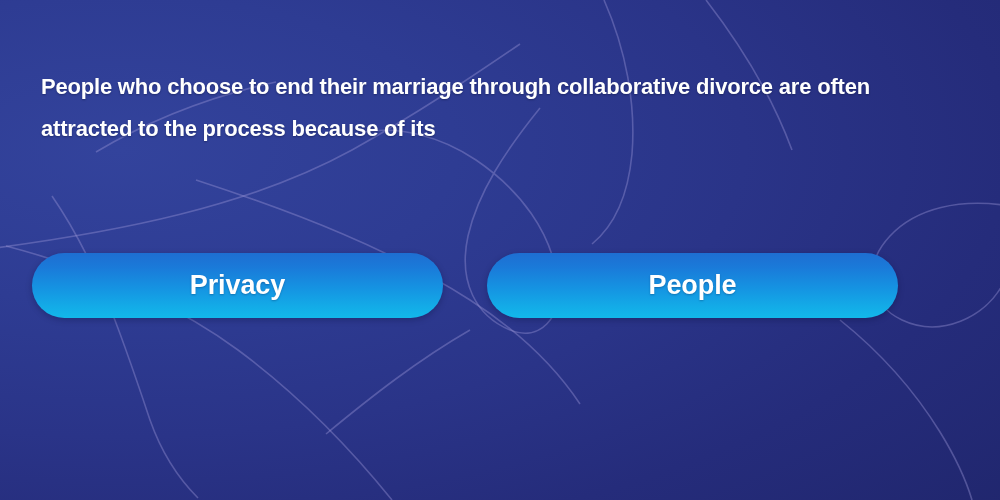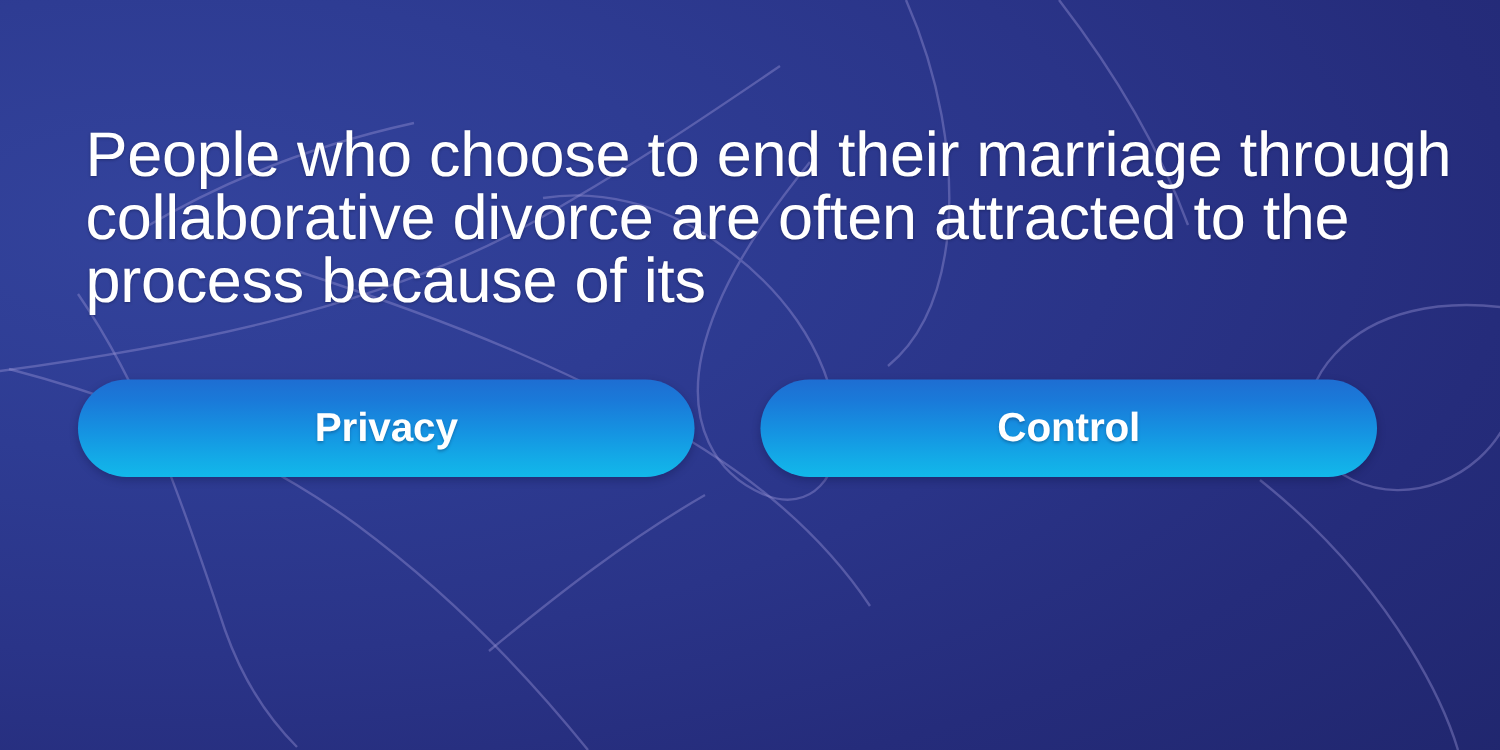--- a/index.html
+++ b/index.html
@@ -40,34 +40,34 @@
     stroke-width: 1.6;
     opacity: 0.40;
   }
 
   
   #heading {
     position: absolute;
     left: 41px;
     top: 66px;
     width: 915px;
-    margin: 16px;
+    margin: 0;
     color: #ffffff;
-    font-size: 42px;
-    font-weight: 400;
+    font-size: 22px;
+    font-weight: 700;
     line-height: 42px;
     letter-spacing: -0.2px;
     text-shadow: 0 1px 2px rgba(10,14,50,0.40);
     white-space: pre-line;
   }
 
   
   #options {
     position: absolute;
-    left: 52px;
+    left: 32px;
     top: 253px;
     width: 894px;
     display: grid;
     grid-template-columns: 411px 411px;
     grid-template-rows: 65px 65px;
     column-gap: 72px;
     row-gap: 37px;
     gap: 44px;
   }
 
@@ -124,19 +124,19 @@
 
   <h1 id="heading">People who choose to end their marriage through collaborative divorce are often attracted to the process because of its</h1>
 
   <div id="options">
 
     <button class="option-pill">
       <span class="option-label">Privacy</span>
     </button>
 
     <button class="option-pill">
-      <span class="option-label">Control</span>
+      <span class="option-label">People</span>
     </button>
 
 
 
   </div>
 </div>
 
 </body></html>

